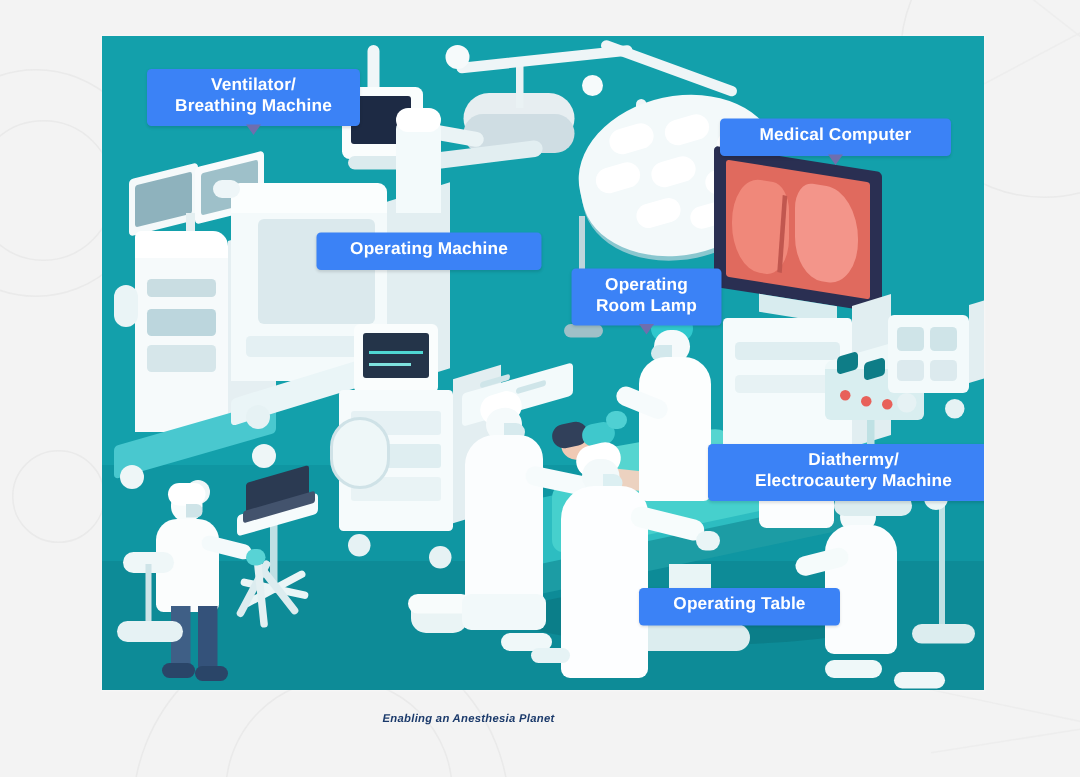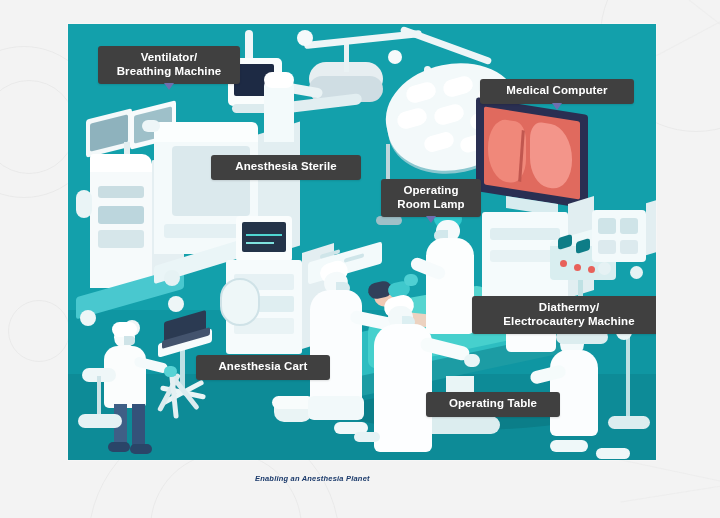--- a/index.html
+++ b/index.html
@@ -30,21 +30,21 @@
   
   .box{position:absolute;}
   .w2{background:#eef3f5;}
   .rd{border-radius:3px;}
   .rd6{border-radius:6px;}
   .rdfull{border-radius:999px;}
 
   
   .label{
     position:absolute;
-    background:#404040;
+    background:#3b82f6;
     color:#ffffff;
     font-weight:bold;
     font-size:11.5px;
     line-height:13.5px;
     letter-spacing:.1px;
     padding:5px 9px 6px 9px;
     border-radius:3px;
     text-align:center;
     white-space:pre-line;
     box-shadow:0 1px 2px rgba(0,0,0,.12);
@@ -287,29 +287,28 @@
 
     <div class="box" style="left:558px;top:300px;width:4px;height:96px;background:#bfe1e4;"></div>
     <div class="box rdfull" style="left:540px;top:392px;width:42px;height:13px;background:#dcedef;"></div>
     <div class="box rdfull" style="left:548px;top:294px;width:16px;height:22px;background:#eaf6f7;"></div>
 
     <div class="box rdfull" style="left:528px;top:424px;width:34px;height:11px;background:#eef7f8;"></div>
 
     <div class="label" style="left:30px;top:22px;width:124px;">Ventilator/
 Breathing Machine</div>
 
-    <div class="label nub-none" style="left:143px;top:131px;width:132px;">Anesthesia Sterile</div>
+    <div class="label nub-none" style="left:143px;top:131px;width:132px;">Operating Machine</div>
 
     <div class="label" style="left:313px;top:155px;width:82px;">Operating
 Room Lamp</div>
 
     <div class="label" style="left:412px;top:55px;width:136px;">Medical Computer</div>
 
 
-    <div class="label nub-none" style="left:128px;top:331px;width:116px;">Anesthesia Cart</div>
 
     <div class="label nub-none" style="left:404px;top:272px;width:176px;">Diathermy/
 Electrocautery Machine</div>
 
     <div class="label nub-none" style="left:358px;top:368px;width:116px;">Operating Table</div>
 
   </div>
 
   <div id="footer">
     <div id="logo-wrap">

